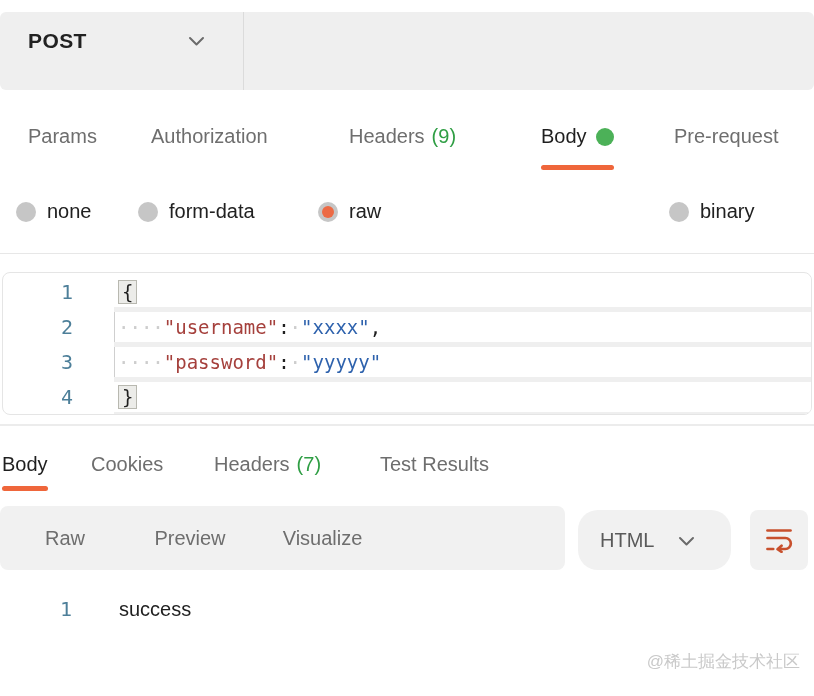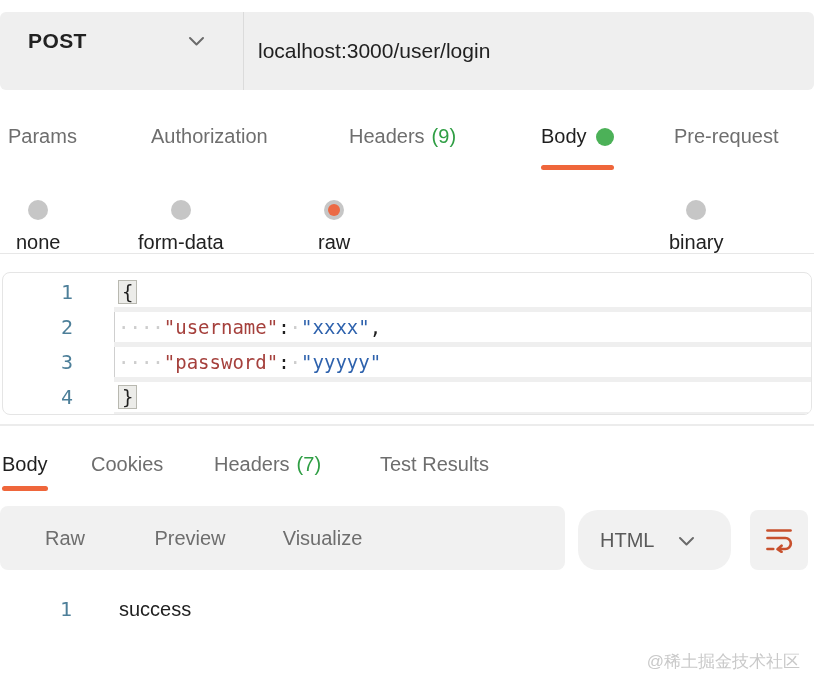--- a/index.html
+++ b/index.html
@@ -30,29 +30,29 @@
   .vdiv{position:absolute;left:243px;top:0;width:1px;height:78px;background:#DBDBDB;}
   .url-field{position:absolute;left:258px;top:0;height:78px;right:10px;display:flex;align-items:center;font-size:21px;color:#212121;white-space:nowrap;overflow:hidden;}
 
   
   .req-tabs{position:absolute;left:0;top:125px;width:814px;height:50px;}
   .tabrow .tab{position:absolute;top:0;display:flex;align-items:center;gap:7px;font-size:20px;color:var(--tab-gray);white-space:nowrap;cursor:pointer;}
   .tabrow .tab .count{color:var(--green);}
   .tabrow .tab.active{color:var(--dark);}
   .tabrow .tab .dot{width:18px;height:18px;border-radius:50%;background:var(--dot-green);margin-left:2px;}
   .req-tabs .tab.active::after{content:"";position:absolute;left:0;right:0;top:40px;height:5px;border-radius:3px;background:var(--orange);}
-  .req-tabs .tab:nth-child(1){left:8px;}
+  .req-tabs .tab:nth-child(1){left:28px;}
   .req-tabs .tab:nth-child(2){left:151px;}
   .req-tabs .tab:nth-child(3){left:349px;}
   .req-tabs .tab:nth-child(4){left:541px;}
   .req-tabs .tab:nth-child(5){left:674px;}
 
   
   .radio-row{position:absolute;left:0;top:200px;width:814px;height:26px;}
-  .radio{position:absolute;top:0;display:flex;align-items:center;gap:11px;font-size:20px;color:#212121;white-space:nowrap;cursor:pointer;flex-direction:column;}
+  .radio{position:absolute;top:0;display:flex;align-items:center;gap:11px;font-size:20px;color:#212121;white-space:nowrap;cursor:pointer;}
   .radio .circ{position:relative;width:20px;height:20px;border-radius:50%;background:#C6C6C6;flex:none;}
   .radio.selected .circ::after{content:"";position:absolute;left:4px;top:4px;width:12px;height:12px;border-radius:50%;background:#EC6A45;}
   .radio-row .radio:nth-child(1){left:16px;}
   .radio-row .radio:nth-child(2){left:138px;}
   .radio-row .radio:nth-child(3){left:318px;}
   .radio-row .radio:nth-child(4){left:669px;}
   .radio-row .radio:nth-child(5){left:781px;}
 
   .sep1{position:absolute;left:0;top:253px;width:814px;height:1px;background:#E7E7E7;}
 
@@ -106,21 +106,20 @@
   <div class="url-bar">
     <div class="method">
       <span class="method-label">POST</span>
       <span class="chev">
         <svg width="17" height="11" viewBox="0 0 17 11">
             <path d="M2 2 L8.5 8.5 L15 2" stroke="#6B6B6B" stroke-width="2" fill="none" stroke-linecap="round" stroke-linejoin="round"></path>
           </svg>
       </span>
     </div>
     <div class="vdiv"></div>
-    <div class="url-field">localhost:3000/user/login</div>
   </div>
 
   <div class="req-tabs tabrow" id="req-tabs">
       <div class="tab">
         <span class="lab">Params</span>
       </div>
       <div class="tab">
         <span class="lab">Authorization</span>
       </div>
       <div class="tab">

